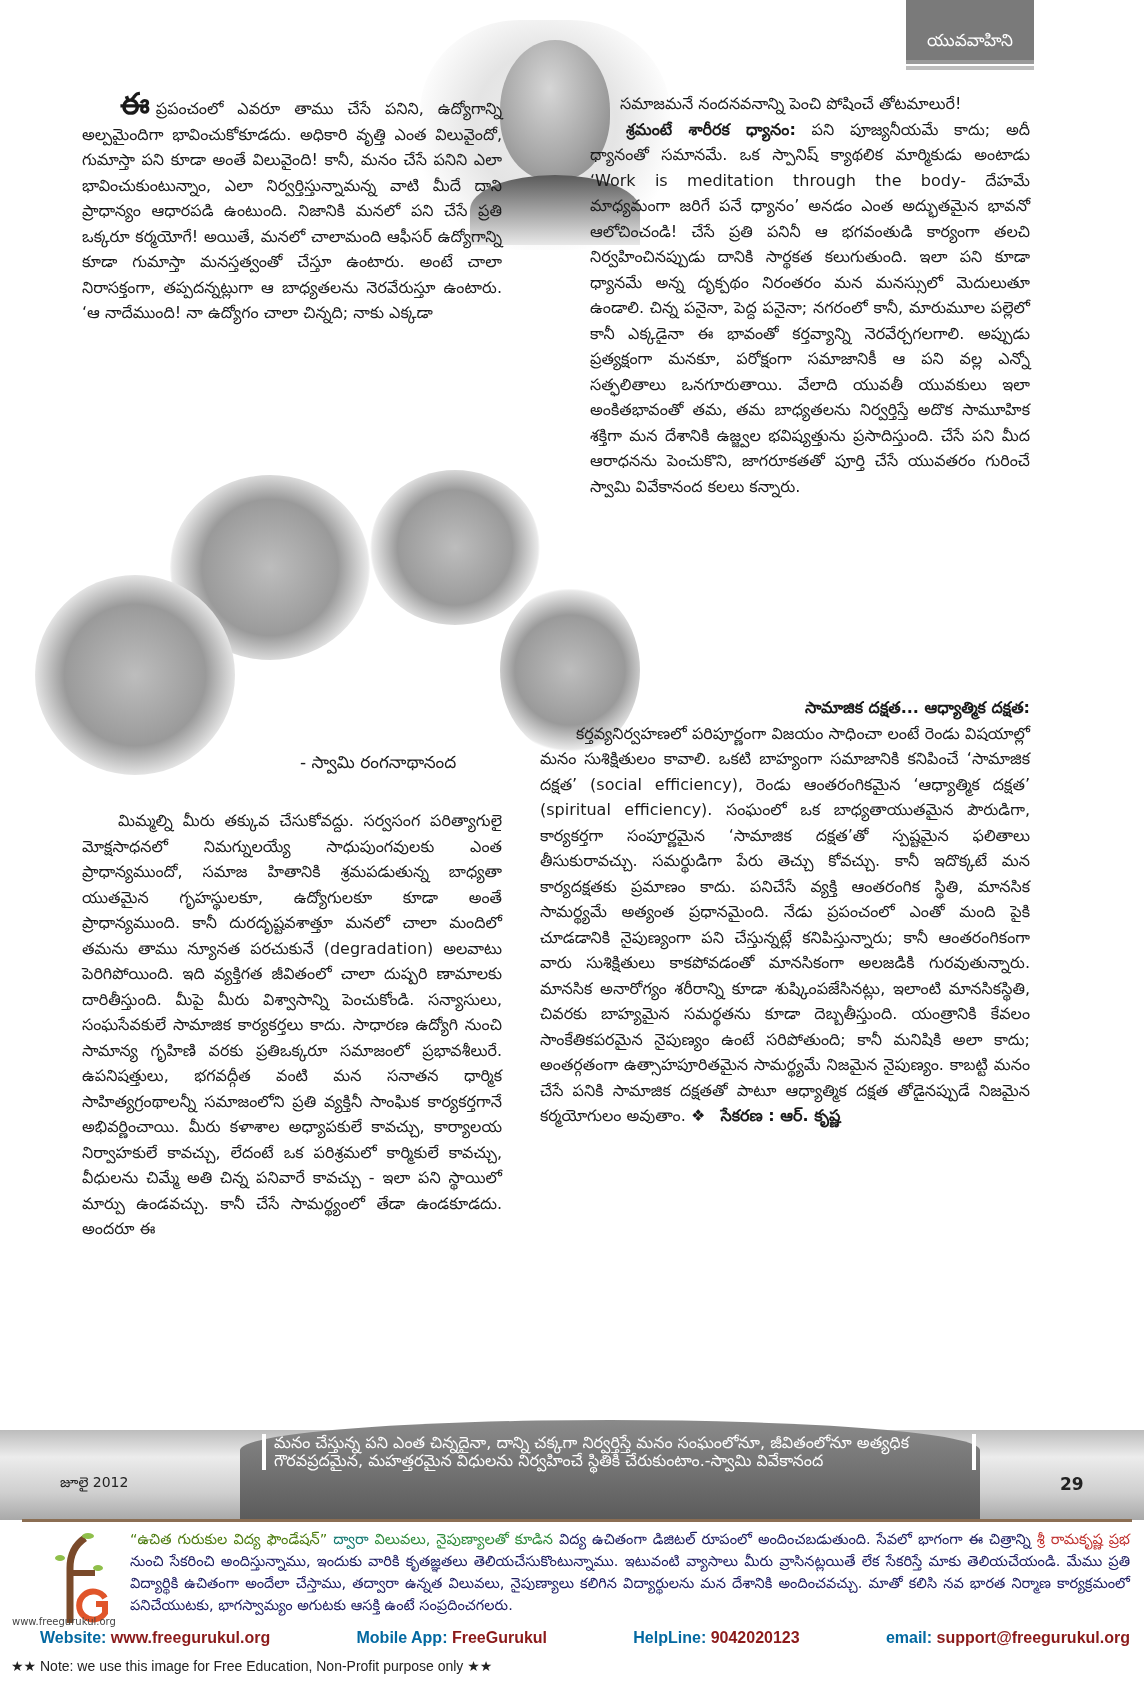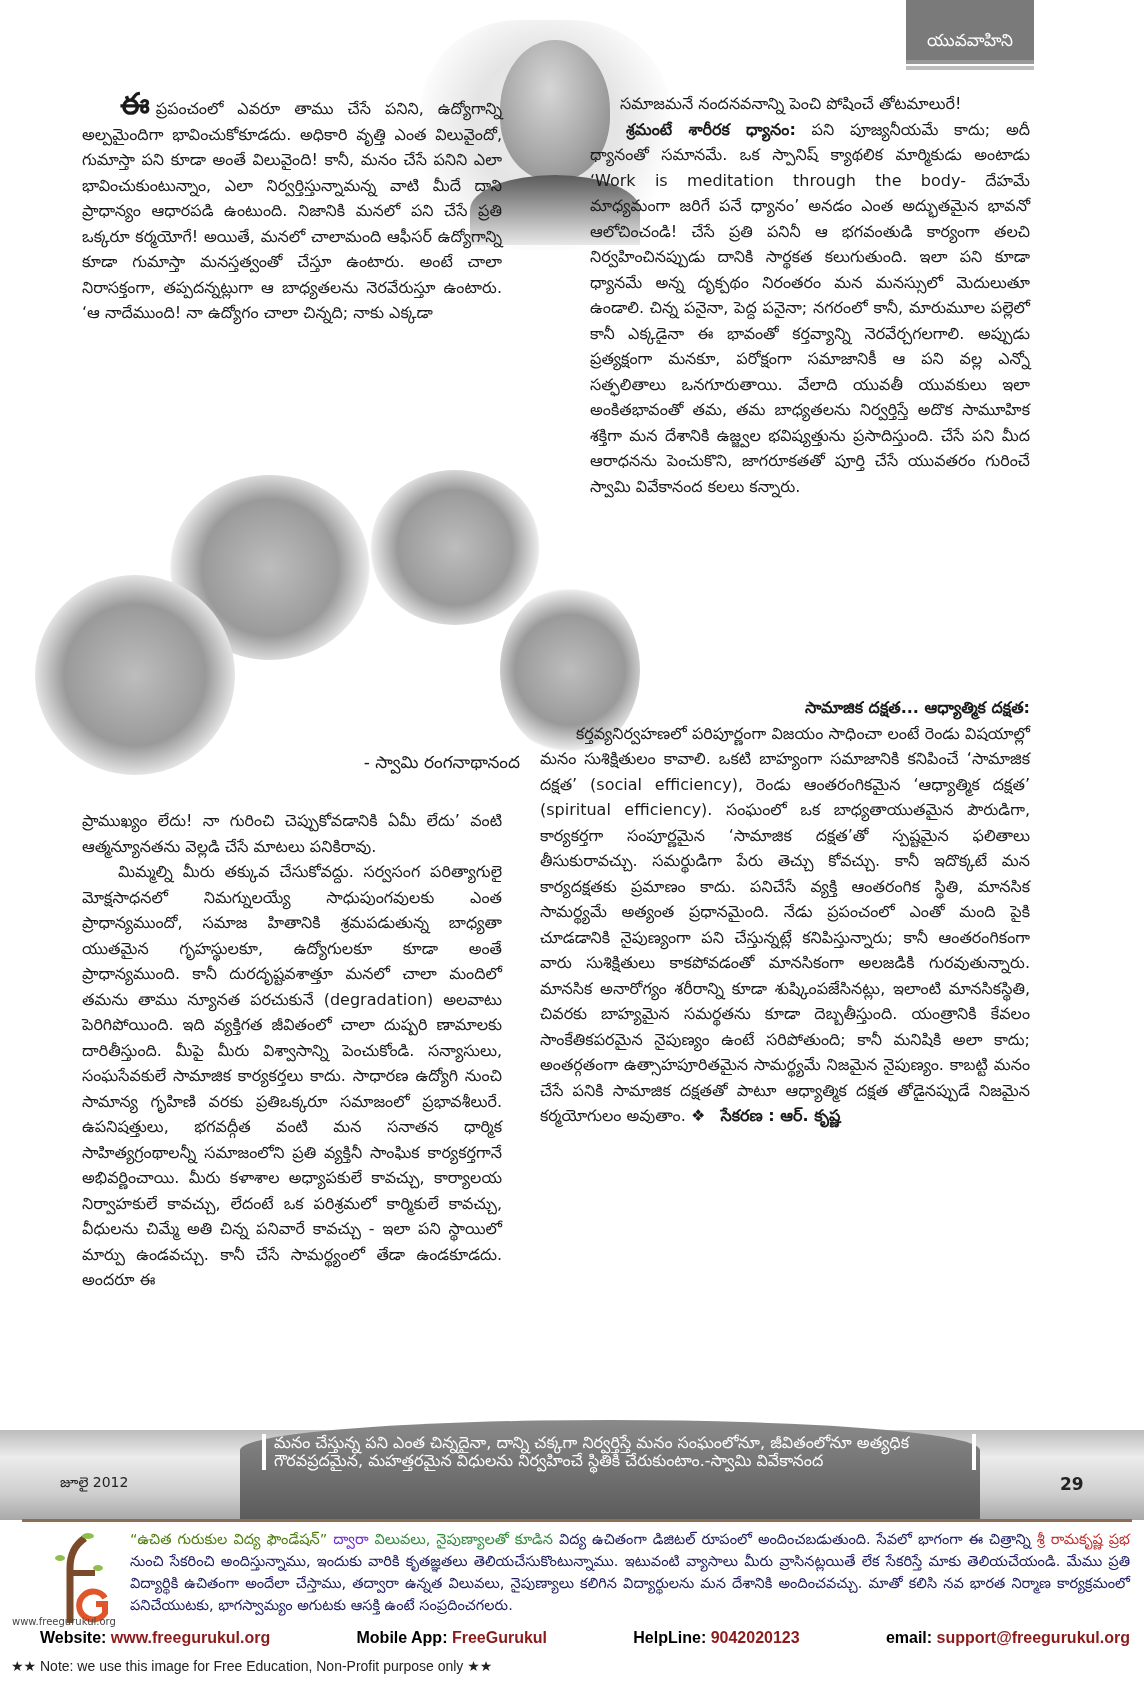--- a/index.html
+++ b/index.html
@@ -27,43 +27,43 @@
   .head-right { text-align: right; font-weight: bold; }
 
   
   .circle { border-radius: 50%; background: radial-gradient(circle at 50% 50%, #bdbdbd 0%, #9a9a9a 50%, #e9e9e9 72%, rgba(255,255,255,0) 74%); }
   .c1 { left: 170px; top: 475px; width: 200px; height: 185px; }
   .c2 { left: 370px; top: 470px; width: 170px; height: 155px; }
   .c3 { left: 35px; top: 575px; width: 200px; height: 200px; }
   .c4 { left: 500px; top: 585px; width: 140px; height: 170px; }
 
   .title { left: 220px; top: 630px; width: 330px; text-align: center; font-size: 48px; font-weight: bold; line-height: 60px; color: #111; }
-  .byline { left: 300px; top: 752px; width: 220px; text-align: right; font-size: 17px; }
+  .byline { left: 300px; top: 752px; width: 220px; font-size: 17px; }
 
   .col-left-bottom { left: 82px; top: 808px; width: 420px; }
   .col-right-bottom { left: 540px; top: 695px; width: 490px; }
 
   
   .band { left: 0; top: 1430px; width: 1144px; height: 90px; background: linear-gradient(#bcbcbc, #ececec 30%, #cfcfcf 70%, #a9a9a9); }
   .band-arc { left: 240px; top: 1420px; width: 740px; height: 100px; border-radius: 50% 50% 0 0 / 30px 30px 0 0; background: linear-gradient(#8a8a8a, #5b5b5b); }
   .quote { left: 262px; top: 1434px; width: 690px; color: #fff; font-size: 16px; line-height: 18px; border-left: 4px solid #fff; border-right: 4px solid #fff; padding: 0 8px; }
   .issue-date { left: 60px; top: 1474px; font-size: 14px; color: #222; }
   .page-number { left: 1060px; top: 1474px; font-size: 17px; font-weight: bold; color: #222; }
 
   
   .footer-rule { left: 22px; top: 1519px; width: 1110px; height: 3px; background: #8b6e53; }
   .logo { left: 30px; top: 1528px; width: 90px; height: 100px; }
   .logo-url { left: 12px; top: 1616px; font-size: 10px; color: #444; }
   .footer-text { left: 130px; top: 1528px; width: 1000px; font-size: 14.5px; line-height: 22px; color: #1a1a60; text-align: justify; }
   .ft-pink { color: #4d7c0f; }
-  .ft-teal { color: #6d28d9; }
+  .ft-teal { color: #0f766e; }
   .ft-green { color: #2e8b3a; }
   .ft-red { color: #c0302e; }
   .contacts { left: 40px; top: 1629px; width: 1090px; display: flex; justify-content: space-between; font-family: "Liberation Sans", sans-serif; font-weight: bold; font-size: 16px; }
-  .c-label { color: #000000; }
+  .c-label { color: #0369a1; }
   .c-value { color: #8b1a1a; }
   .note { left: 0; top: 1658px; width: 1144px; font-family: "Liberation Sans", sans-serif; font-size: 14px; color: #222; margin-left: 11px; }
 </style>
 </head>
 <body>
 
 <div class="abs section-tab"></div>
 <div class="abs section-tab-label">యువవాహిని</div>
 <div class="abs section-tab-rule1"></div>
 <div class="abs section-tab-rule2"></div>
@@ -84,21 +84,20 @@
 <div class="abs circle c1"></div>
 <div class="abs circle c2"></div>
 <div class="abs circle c3"></div>
 <div class="abs circle c4"></div>
 
 <div class="abs title">
 </div>
 <div class="abs byline">- స్వామి రంగనాథానంద</div>
 
 <div class="abs col col-left-bottom">
-  <p>ప్రాముఖ్యం లేదు! నా గురించి చెప్పుకోవడానికి ఏమీ లేదు’ వంటి ఆత్మన్యూనతను వెల్లడి చేసే మాటలు పనికిరావు.</p>
   <p class="indent">మిమ్మల్ని మీరు తక్కువ చేసుకోవద్దు. సర్వసంగ పరిత్యాగులై మోక్షసాధనలో నిమగ్నులయ్యే సాధుపుంగవులకు ఎంత ప్రాధాన్యముందో, సమాజ హితానికి శ్రమపడుతున్న బాధ్యతా యుతమైన గృహస్థులకూ, ఉద్యోగులకూ కూడా అంతే ప్రాధాన్యముంది. కానీ దురదృష్టవశాత్తూ మనలో చాలా మందిలో తమను తాము న్యూనత పరచుకునే (degradation) అలవాటు పెరిగిపోయింది. ఇది వ్యక్తిగత జీవితంలో చాలా దుష్పరి ణామాలకు దారితీస్తుంది. మీపై మీరు విశ్వాసాన్ని పెంచుకోండి. సన్యాసులు, సంఘసేవకులే సామాజిక కార్యకర్తలు కాదు. సాధారణ ఉద్యోగి నుంచి సామాన్య గృహిణి వరకు ప్రతిఒక్కరూ సమాజంలో ప్రభావశీలురే. ఉపనిషత్తులు, భగవద్గీత వంటి మన సనాతన ధార్మిక సాహిత్యగ్రంథాలన్నీ సమాజంలోని ప్రతి వ్యక్తినీ సాంఘిక కార్యకర్తగానే అభివర్ణించాయి. మీరు కళాశాల అధ్యాపకులే కావచ్చు, కార్యాలయ నిర్వాహకులే కావచ్చు, లేదంటే ఒక పరిశ్రమలో కార్మికులే కావచ్చు, వీధులను చిమ్మే అతి చిన్న పనివారే కావచ్చు - ఇలా పని స్థాయిలో మార్పు ఉండవచ్చు. కానీ చేసే సామర్థ్యంలో తేడా ఉండకూడదు. అందరూ ఈ</p>
 </div>
 
 <div class="abs col col-right-bottom">
   <p class="head-right">సామాజిక దక్షత... ఆధ్యాత్మిక దక్షత:</p>
   <p class="indent"><span>కర్తవ్యనిర్వహణలో పరిపూర్ణంగా విజయం సాధించా లంటే రెండు విషయాల్లో మనం సుశిక్షితులం కావాలి. ఒకటి బాహ్యంగా సమాజానికి కనిపించే ‘సామాజిక దక్షత’ (social efficiency), రెండు ఆంతరంగికమైన ‘ఆధ్యాత్మిక దక్షత’ (spiritual efficiency). సంఘంలో ఒక బాధ్యతాయుతమైన పౌరుడిగా, కార్యకర్తగా సంపూర్ణమైన ‘సామాజిక దక్షత’తో స్పష్టమైన ఫలితాలు తీసుకురావచ్చు. సమర్థుడిగా పేరు తెచ్చు కోవచ్చు. కానీ ఇదొక్కటే మన కార్యదక్షతకు ప్రమాణం కాదు. పనిచేసే వ్యక్తి ఆంతరంగిక స్థితి, మానసిక సామర్థ్యమే అత్యంత ప్రధానమైంది. నేడు ప్రపంచంలో ఎంతో మంది పైకి చూడడానికి నైపుణ్యంగా పని చేస్తున్నట్లే కనిపిస్తున్నారు; కానీ ఆంతరంగికంగా వారు సుశిక్షితులు కాకపోవడంతో మానసికంగా అలజడికి గురవుతున్నారు. మానసిక అనారోగ్యం శరీరాన్ని కూడా శుష్కింపజేసినట్లు, ఇలాంటి మానసికస్థితి, చివరకు బాహ్యమైన సమర్థతను కూడా దెబ్బతీస్తుంది. యంత్రానికి కేవలం సాంకేతికపరమైన నైపుణ్యం ఉంటే సరిపోతుంది; కానీ మనిషికి అలా కాదు; అంతర్గతంగా ఉత్సాహపూరితమైన సామర్థ్యమే నిజమైన నైపుణ్యం. కాబట్టి మనం చేసే పనికి సామాజిక దక్షతతో పాటూ ఆధ్యాత్మిక దక్షత తోడైనప్పుడే నిజమైన కర్మయోగులం అవుతాం.</span> <span>❖</span> &nbsp; <span class="heading-inline">సేకరణ : ఆర్. కృష్ణ</span></p>
 </div>
 
 <div class="abs band"></div>
 <div class="abs band-arc"></div>

